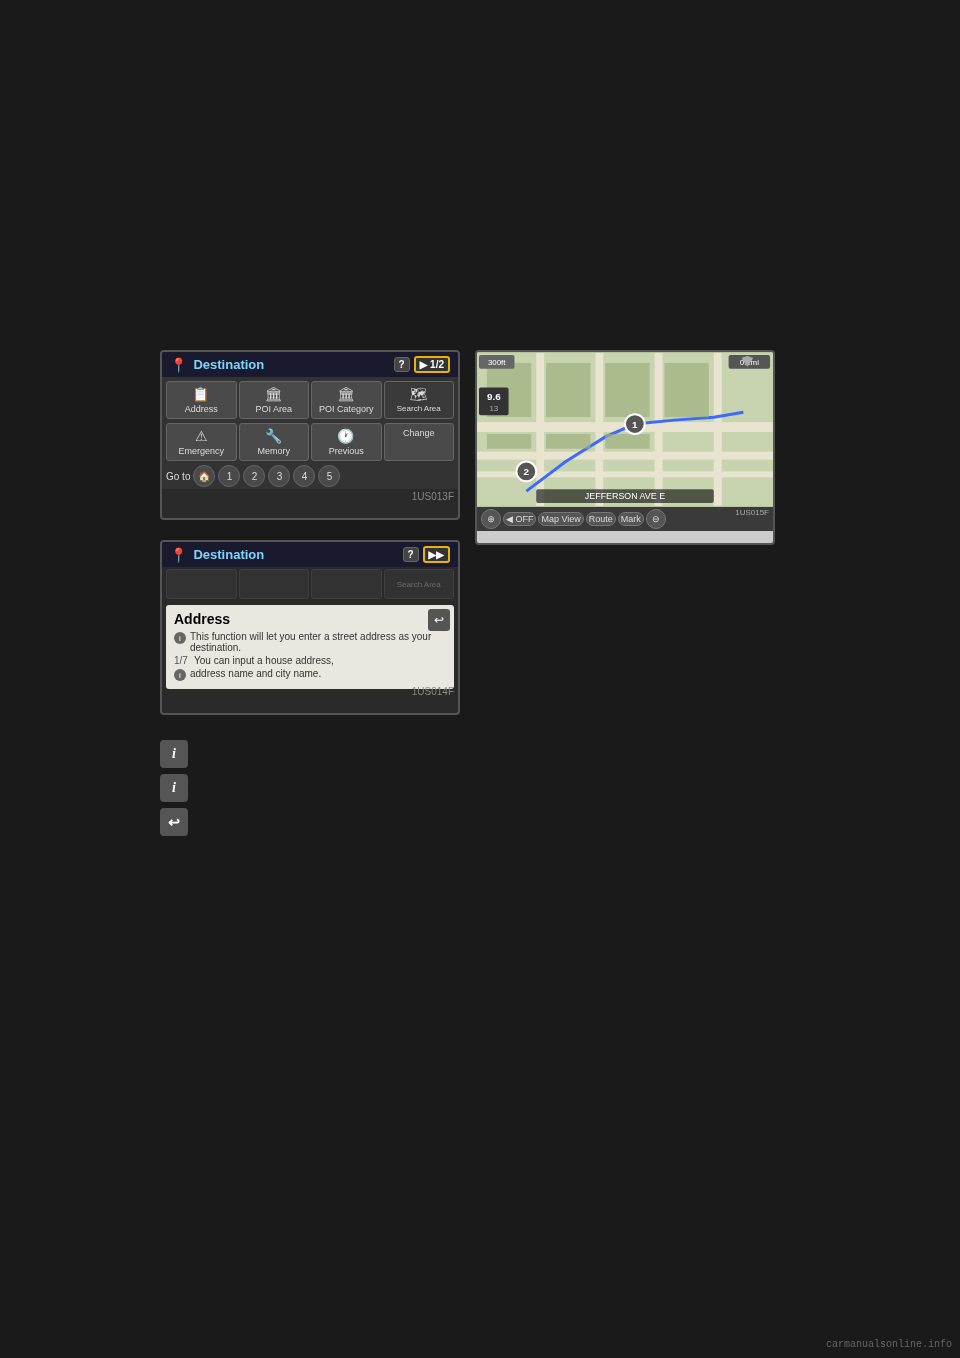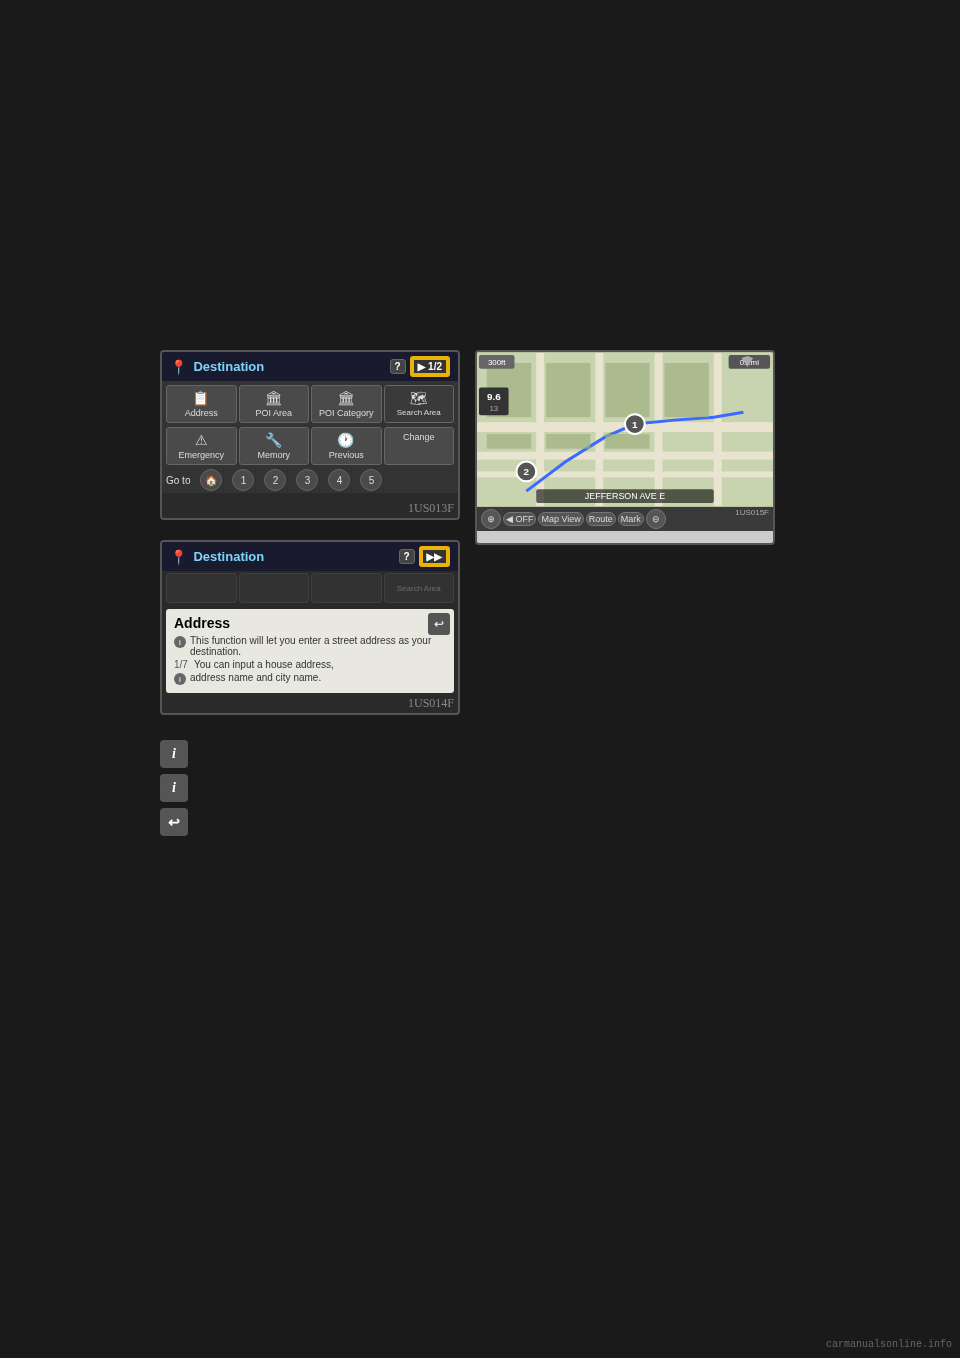--- a/index.html
+++ b/index.html
@@ -67,21 +67,21 @@
       background: #444;
       border: 1px solid #666;
       border-radius: 3px;
       color: #fff;
       font-size: 10px;
       padding: 1px 4px;
     }
 
     .dest-header-controls .page-btn {
       background: #333;
-      border: 4px solid #eab308;
+      border: 2px solid #eab308;
       border-radius: 3px;
       color: #fff;
       font-size: 10px;
       padding: 1px 4px;
     }
 
     .dest-grid {
       display: grid;
       grid-template-columns: repeat(4, 1fr);
       gap: 2px;
@@ -115,21 +115,21 @@
       display: grid;
       grid-template-columns: repeat(4, 1fr);
       gap: 2px;
       padding: 0 4px 2px;
       background: #333;
     }
 
     .dest-row3 {
       display: flex;
       align-items: center;
-      gap: 10px;
+      gap: 3px;
       padding: 2px 4px;
       background: #333;
       text-align: center;
     }
 
     .goto-label {
       color: #ddd;
       font-size: 10px;
       white-space: nowrap;
     }
@@ -143,25 +143,24 @@
       display: flex;
       align-items: center;
       justify-content: center;
       font-size: 10px;
       color: #ddd;
       cursor: pointer;
     }
 
     .dest-screen-id {
       position: absolute;
-      bottom: 2px;
+      bottom: 16px;
       right: 4px;
-      font-size: 12px;
+      font-size: 10px;
       color: #888;
-      font-family: Liberation Serif, serif;
     }
 
     
     .dest-screen-2 {
       position: absolute;
       top: 540px;
       left: 160px;
       width: 300px;
       height: 175px;
       background: #2a2a2a;

